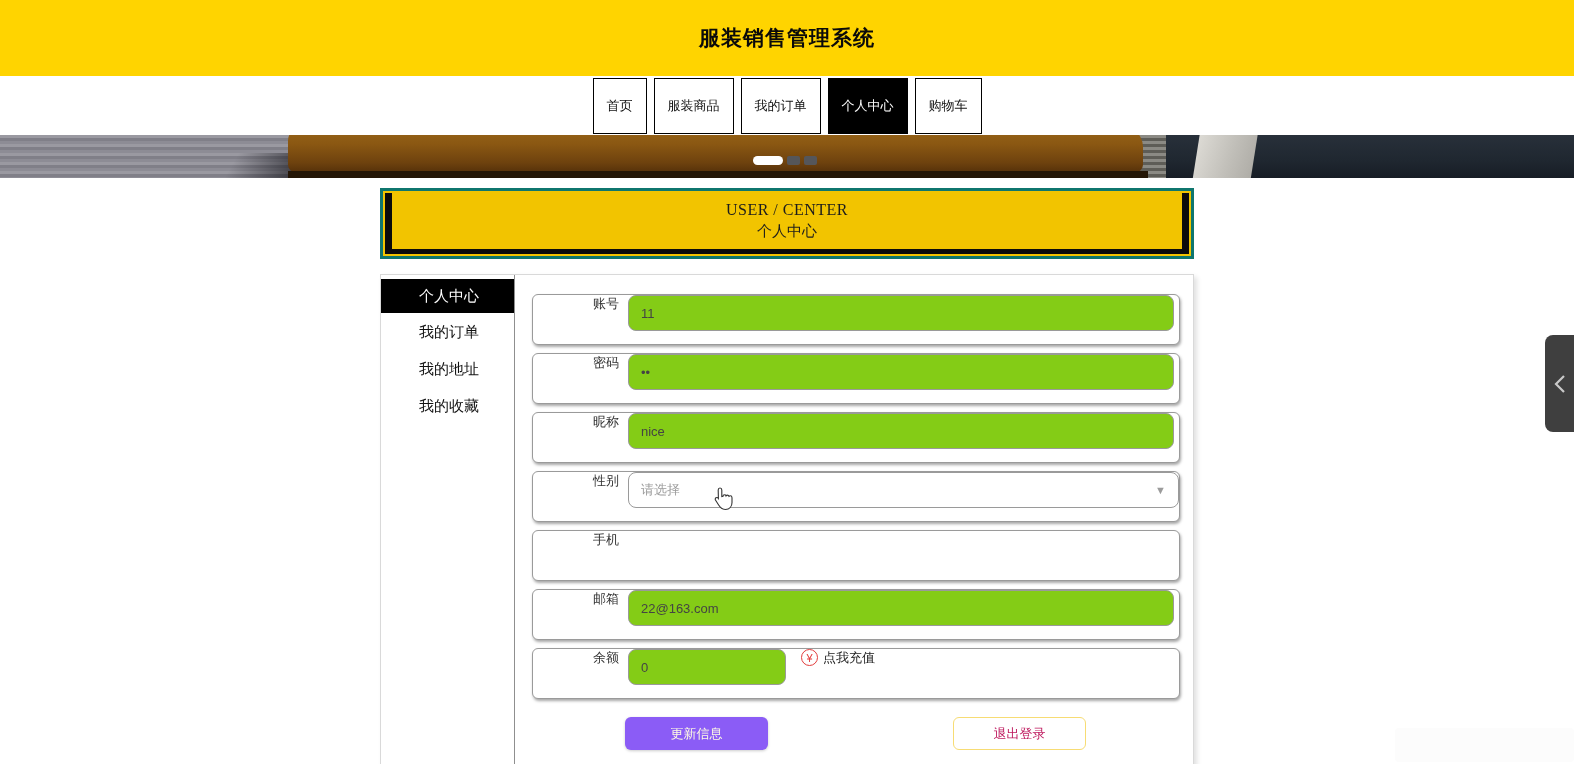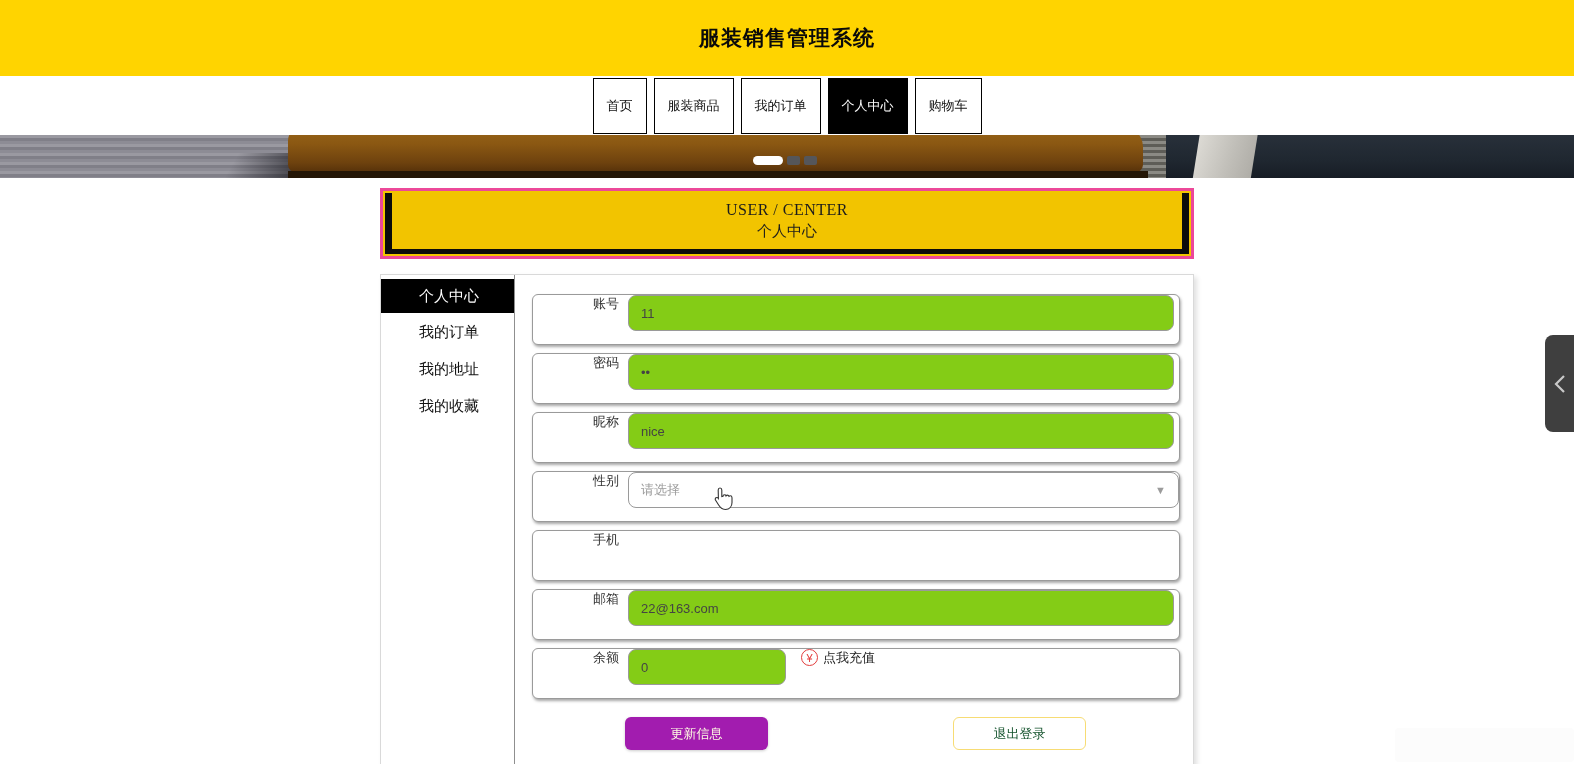--- a/index.html
+++ b/index.html
@@ -35,21 +35,21 @@
     border-radius:26px 34px 10px 10px / 20px 26px 8px 8px; }
   .banner-bread:after { content:""; position:absolute; left:6%; top:4px; width:70%; height:10px;
     background:linear-gradient(180deg,rgba(255,215,140,.35),rgba(255,215,140,0)); border-radius:12px; }
   .banner-bread-dark { position:absolute; left:288px; bottom:0; width:860px; height:7px; background:#241606; }
 
   .dots { position:absolute; left:753px; top:21px; display:flex; align-items:center; gap:4px; z-index:6; }
   .dot { height:9px; border-radius:2px; background:#55565a; width:13px; cursor:pointer; }
   .dot.active { width:30px; border-radius:5px; background:#fff; }
 
   
-  .section-banner { width:814px; margin:10px auto 0; background:#f2c400; border:3px solid #ec4899;
+  .section-banner { width:814px; margin:10px auto 0; background:#f2c400; border:3px solid #0f766e;
     position:relative; height:71px; }
   .section-banner-frame { position:absolute; inset:2px; border-left:7px solid #0b0b0b;
     border-right:7px solid #0b0b0b; border-bottom:5px solid #0b0b0b;
     display:flex; flex-direction:column; align-items:center; justify-content:center;
     font-family:"Liberation Serif","DejaVu Serif",serif; color:#1c1c1c; }
   .section-banner-en { font-size:16px; letter-spacing:.5px; }
   .section-banner-zh { font-size:15px; margin-top:3px; }
 
   
   .panel { width:814px; height:500px; margin:15px auto 0; position:relative;
@@ -68,23 +68,23 @@
   .select-box { width:568px; height:36px; border:1px solid #9a9a9a; border-radius:8px; padding:0 12px;
     font-size:13px; color:#9b9b9b; display:flex; align-items:center; position:relative; cursor:pointer; background:#fff; }
   .select-caret { position:absolute; right:12px; color:#9b9b9b; font-size:11px; }
   .form-input.small { width:158px; }
   .yen-badge { width:17px; height:17px; border:1.5px solid #e23c3c; border-radius:50%; color:#e23c3c;
     font-size:11px; display:flex; align-items:center; justify-content:center; margin-left:15px; flex:none; }
   .recharge-label { font-size:13px; color:#222; margin-left:5px; cursor:pointer; }
 
   .btn-row { position:absolute; left:151px; top:442px; width:648px; display:flex; align-items:center; }
   .btn { height:33px; border-radius:6px; font-size:13px; display:flex; align-items:center; justify-content:center; cursor:pointer; font-family:inherit; }
-  .btn-update { width:143px; margin-left:93px; background:#a21caf; border:none; color:#fffbe2;
+  .btn-update { width:143px; margin-left:93px; background:#8b5cf6; border:none; color:#fffbe2;
     box-shadow:0 1px 3px rgba(0,0,0,.2); }
-  .btn-logout { width:133px; margin-left:185px; background:#fff; border:1px solid #f7dc74; color:#14532d; }
+  .btn-logout { width:133px; margin-left:185px; background:#fff; border:1px solid #f7dc74; color:#be185d; }
 
   
   .drawer { position:absolute; right:0; top:335px; width:29px; height:97px; background:#3f3f3f;
     border-radius:8px 0 0 8px; display:flex; align-items:center; justify-content:center; cursor:pointer; z-index:9; }
 
   
   .faint-box { position:absolute; right:0; bottom:2px; width:179px; height:34px; background:#fcfcfc;
     border-radius:4px; }
 
   .cursor-wrap { position:absolute; left:714px; top:487px; z-index:20; pointer-events:none; }

